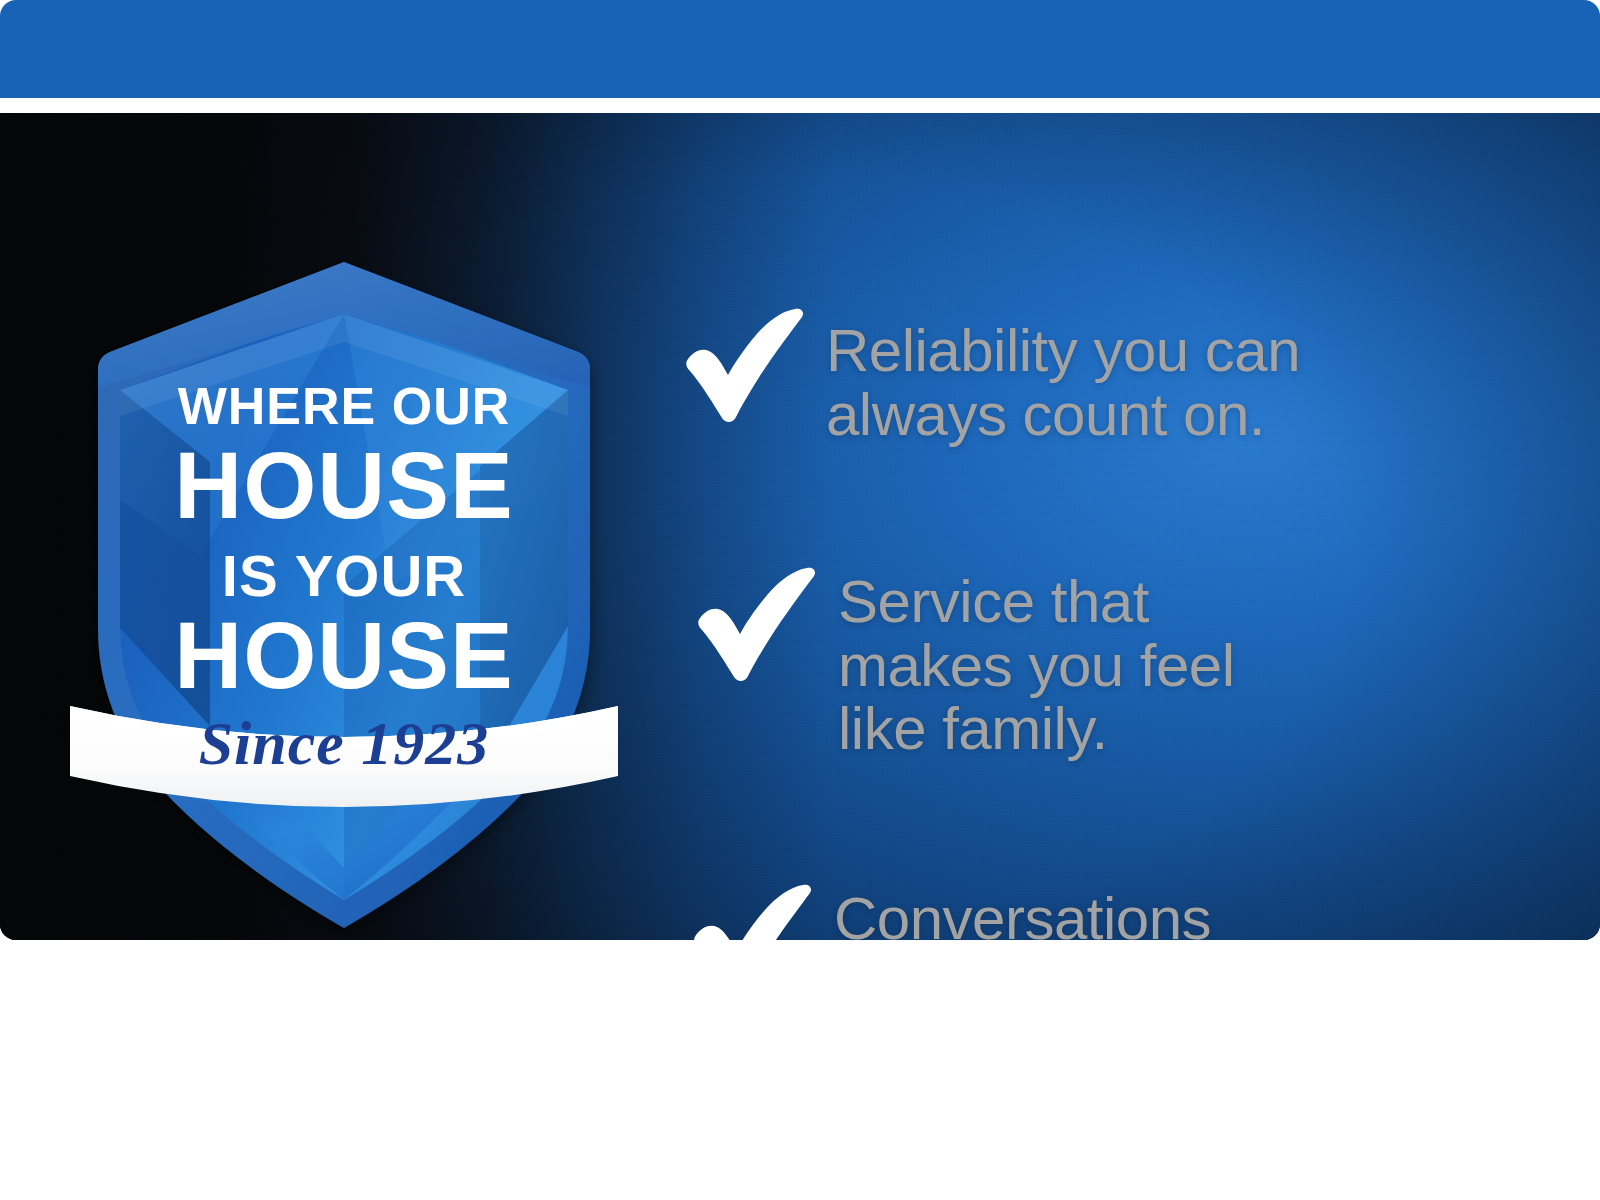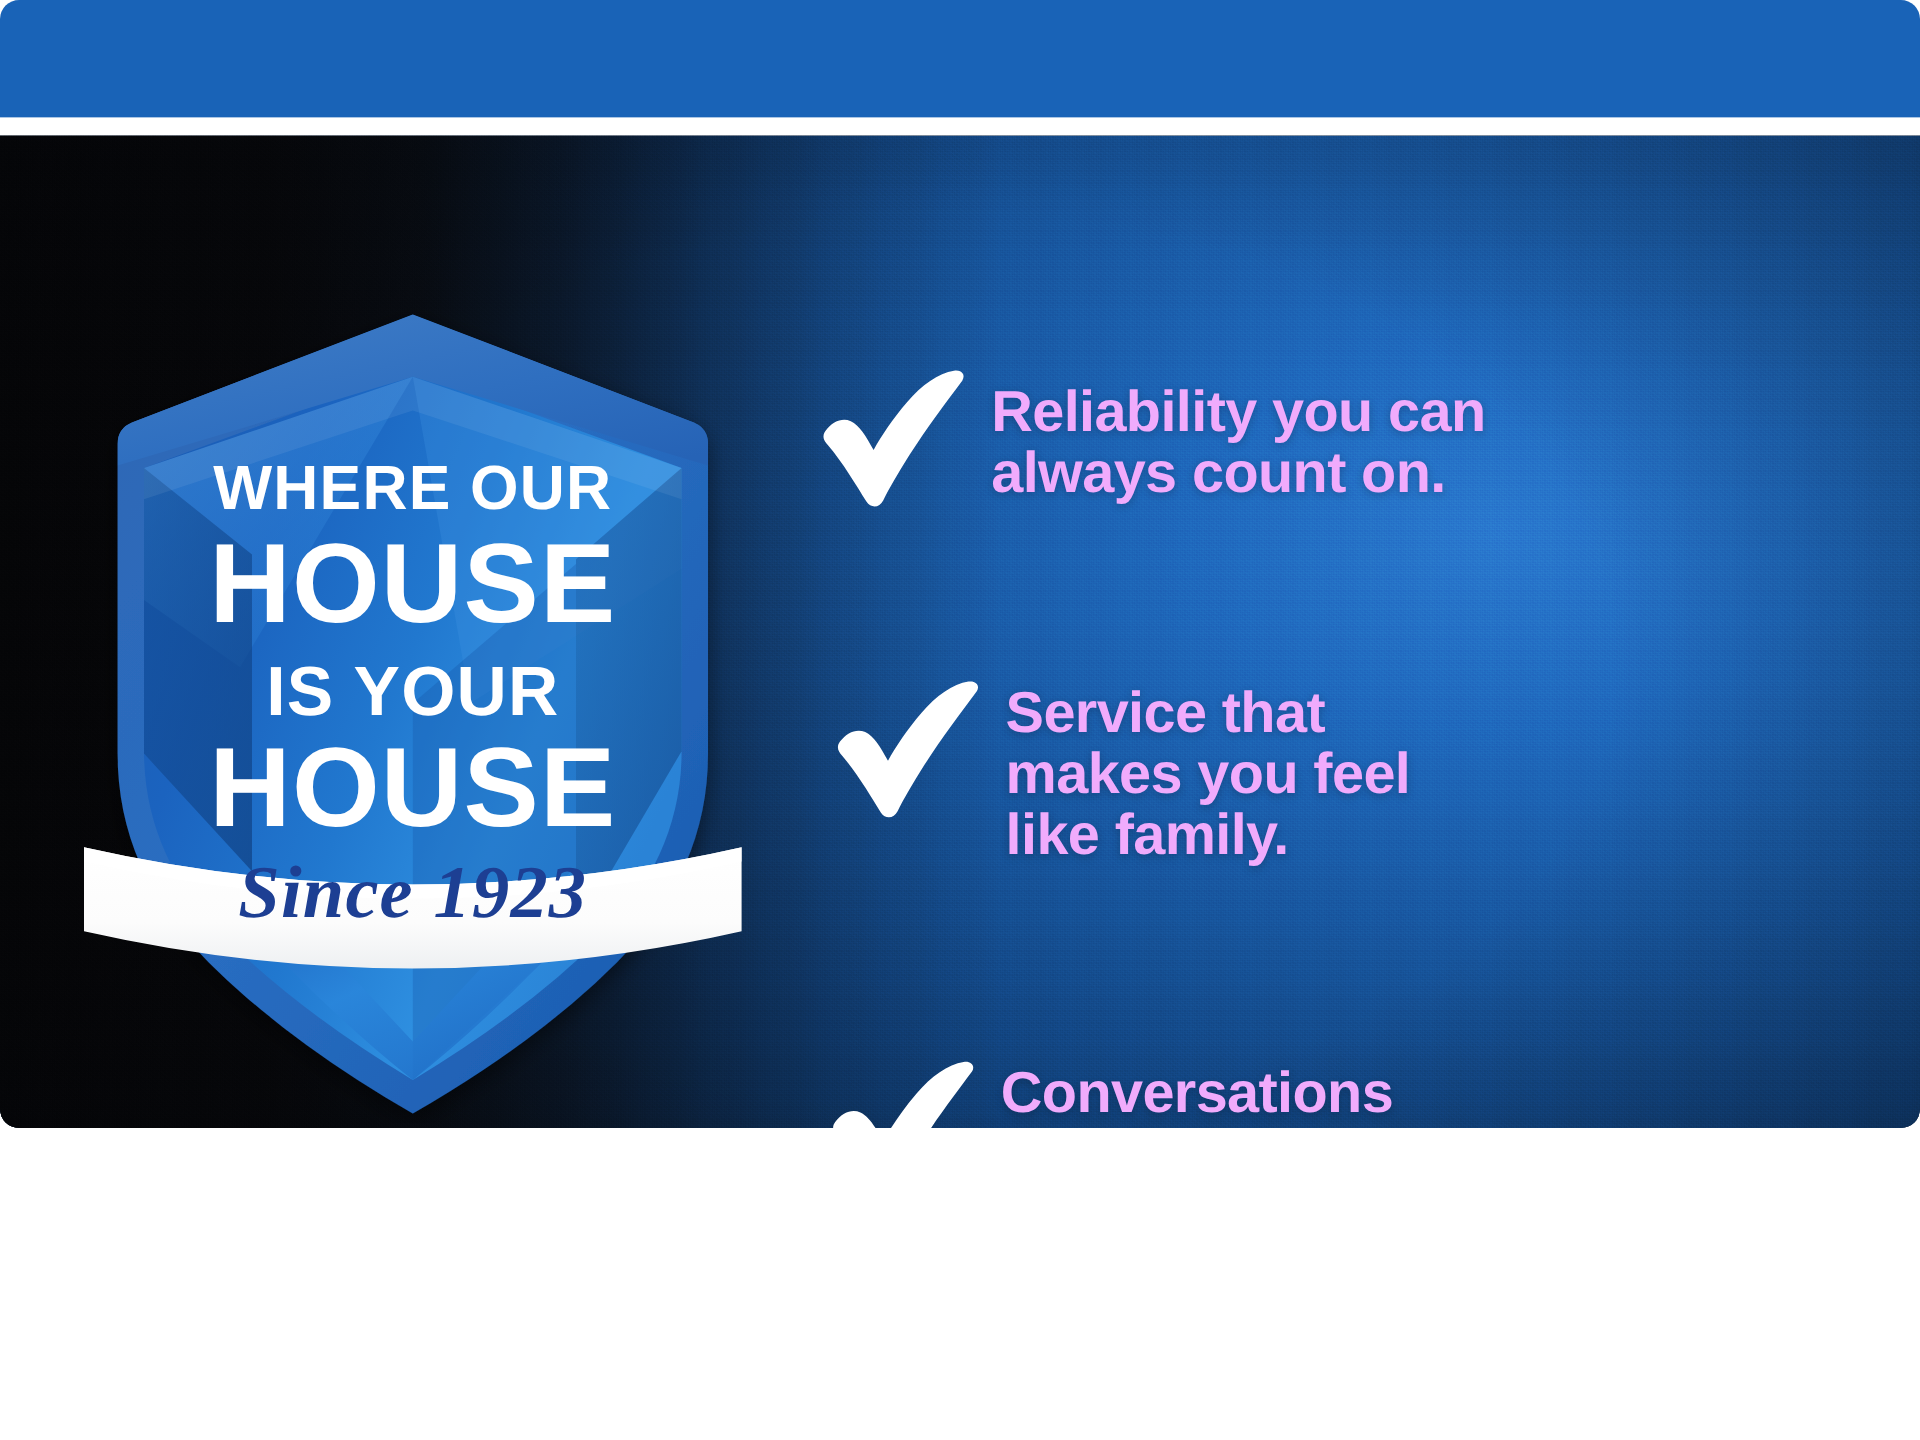--- a/index.html
+++ b/index.html
@@ -135,24 +135,24 @@
 
   .check-icon {
     flex: 0 0 auto;
     width: 138px;
     height: 118px;
     margin-right: 16px;
   }
   .check-icon svg { display: block; width: 100%; height: 100%; }
 
   .benefit-text {
-    color: #f0abfc;
+    color: #a3a3a3;
     font-family: "Liberation Sans", sans-serif;
-    font-weight: bold;
-    font-size: 48px;
+    font-weight: normal;
+    font-size: 60px;
     line-height: 1.06;
     letter-spacing: -0.5px;
     white-space: pre-line;
     text-shadow: 0 2px 7px rgba(0,0,0,.22);
     padding-top: 12px;
   }
   #benefit-1 .benefit-text,
   #benefit-2 .benefit-text { padding-top: 4px; }
 
   

